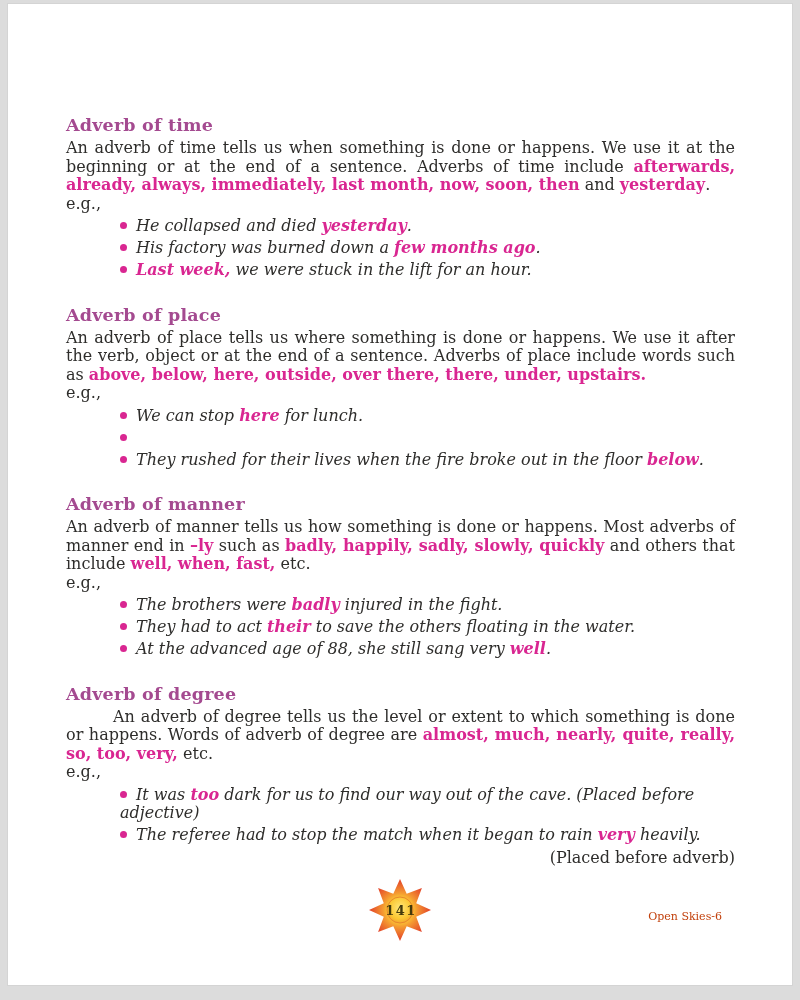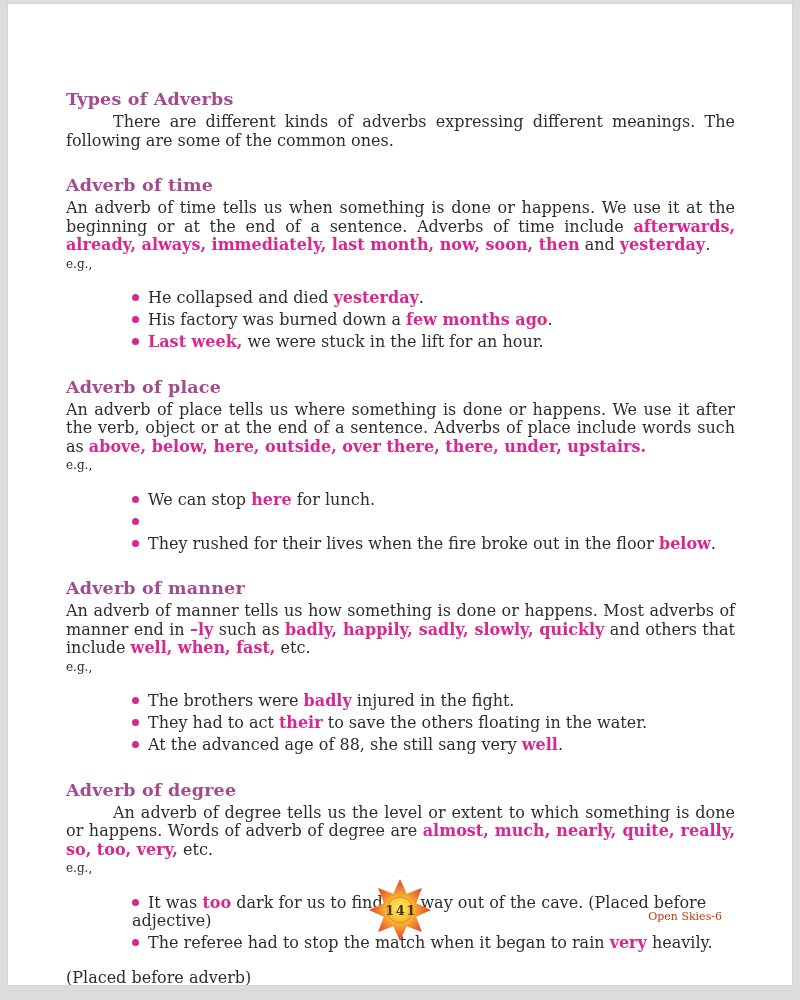--- a/index.html
+++ b/index.html
@@ -40,49 +40,50 @@
   .body-para {
     font-size: 16px;
     line-height: 18.5px;
     color: var(--body);
     text-align: justify;
     margin: 0;
   }
   .indent { text-indent: 47px; }
   .accent { color: var(--accent); font-weight: bold; }
   .eg-label {
-    font-size: 12px;
+    font-size: 16px;
     line-height: 18.5px;
     color: var(--body);
     margin: 0 0 4px 0;
   }
   .example-list {
     list-style: none;
-    margin: 16px;
+    margin: 4px;
     padding: 0 0 0 50px;
+    font-style: italic;
   }
   .example-list li {
     font-size: 16px;
     line-height: 18.5px;
     color: var(--body);
     margin: 0 0 3.5px 0;
   }
   .bullet {
     display: inline-block;
     width: 7px; height: 7px;
     border-radius: 50%;
     background: var(--accent);
     margin-right: 9px;
     vertical-align: 2px;
   }
   .placement-note {
     font-size: 16px;
     line-height: 18.5px;
     color: var(--body);
-    text-align: left;
+    text-align: right;
     margin: 3px 0 0 0;
   }
   .footer-badge {
     position: absolute;
     left: 50%;
     bottom: 43px;
     transform: translateX(-50%);
     width: 64px; height: 64px;
   }
   .footer-badge svg { position: absolute; left: 0; top: 0; }
@@ -105,24 +106,20 @@
     font-size: 11px;
     color: #c2410c;
   }
 </style>
 </head>
 <body>
 
 <div class="page">
   <div class="content">
 
-    <section class="first">
-      <h2 class="sec-heading">Types of Adverbs</h2>
-      <p class="body-para indent"><span>There are different kinds of adverbs expressing different meanings. The following are some of the common ones.</span></p>
-    </section>
 
     <section>
       <h2 class="sec-heading">Adverb of time</h2>
       <p class="body-para"><span>An adverb of time tells us when something is done or happens. We use it at the beginning or at the end of a sentence. Adverbs of time include </span><span class="accent">afterwards, already, always, immediately, last month, now, soon, then</span><span> and </span><span class="accent">yesterday</span><span>.</span></p>
       <p class="eg-label">e.g.,</p>
       <ul class="example-list">
         <li><span class="bullet"></span><span><span>He collapsed and died </span><span class="accent">yesterday</span><span>.</span></span></li>
         <li><span class="bullet"></span><span><span>His factory was burned down a </span><span class="accent">few months ago</span><span>.</span></span></li>
         <li><span class="bullet"></span><span><span class="accent">Last week,</span><span> we were stuck in the lift for an hour.</span></span></li>
       </ul>

